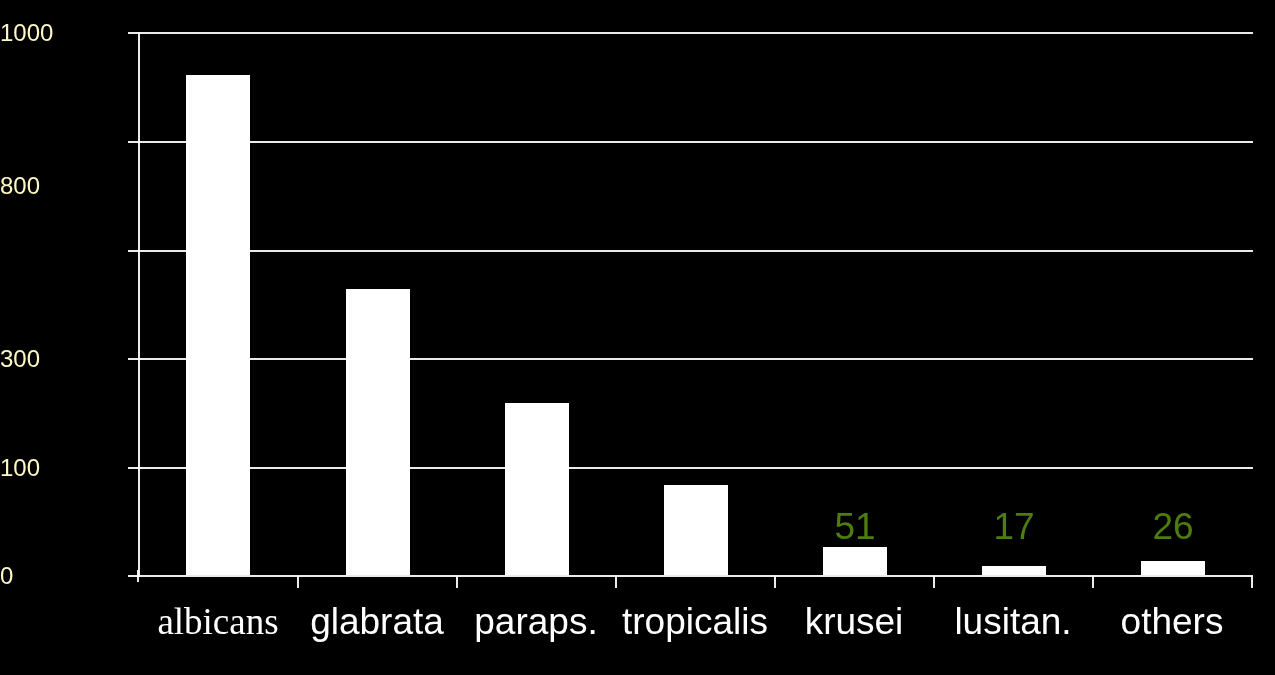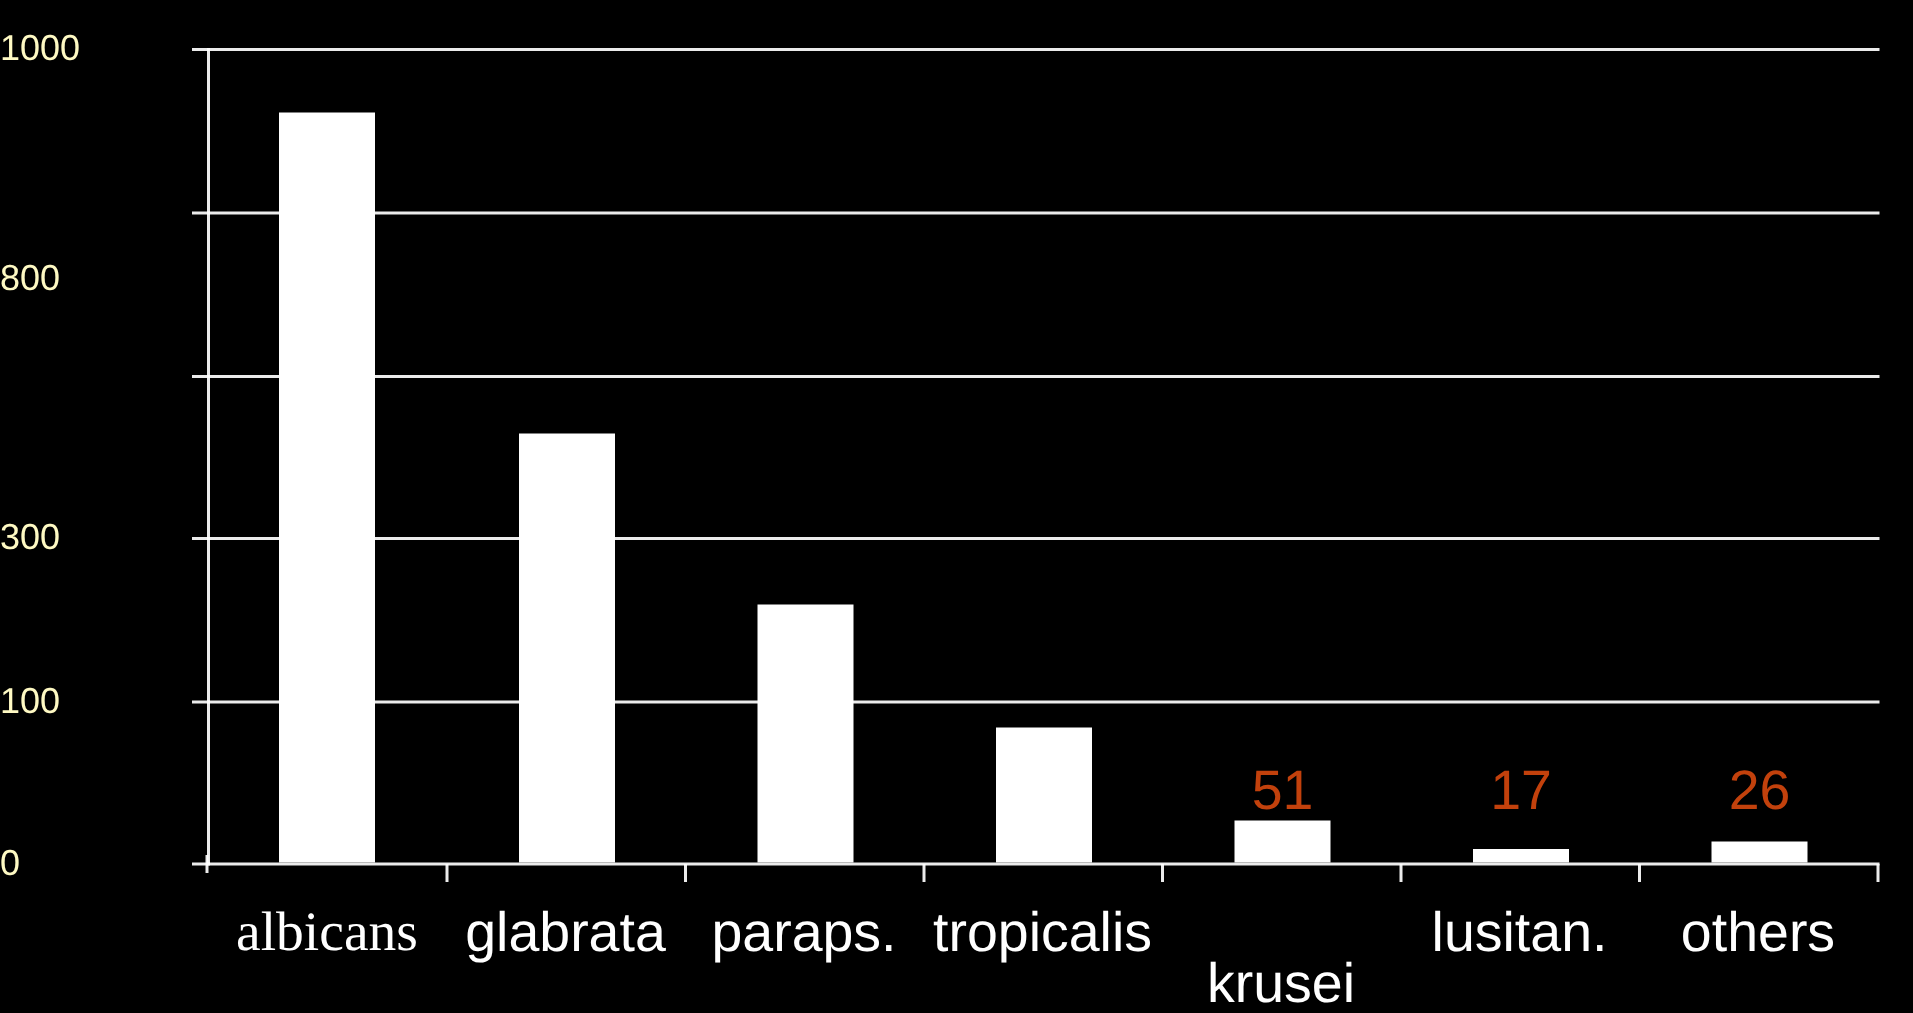--- a/index.html
+++ b/index.html
@@ -73,21 +73,21 @@
   .x-tick-label {
     position: absolute;
     color: #ffffff;
     font-size: 37px;
     line-height: 40px;
     text-align: center;
     white-space: nowrap;
   }
   .data-label {
     position: absolute;
-    color: #c2410c;
+    color: #4d7c0f;
     font-size: 37px;
     line-height: 38px;
     text-align: center;
     white-space: nowrap;
   }
 </style>
 </head>
 <body>
 
 <div id="chart-root">
@@ -132,18 +132,18 @@
     <div class="tick-x" style="left:615px;  top:576px;"></div>
     <div class="tick-x" style="left:774px;  top:576px;"></div>
     <div class="tick-x" style="left:933px;  top:576px;"></div>
     <div class="tick-x" style="left:1092px; top:576px;"></div>
     <div class="tick-x" style="left:1251px; top:576px;"></div>
 
     <div class="x-tick-label" style="left:138px;  top:602px; width:160px;font-family:Liberation Serif, serif;">albicans</div>
     <div class="x-tick-label" style="left:297px;  top:602px; width:160px;">glabrata</div>
     <div class="x-tick-label" style="left:456px;  top:602px; width:160px;">paraps.</div>
     <div class="x-tick-label" style="left:615px;  top:602px; width:160px;">tropicalis</div>
-    <div class="x-tick-label" style="left:774px;  top:636px; width:160px;">krusei</div>
+    <div class="x-tick-label" style="left:774px;  top:602px; width:160px;">krusei</div>
     <div class="x-tick-label" style="left:1092px; top:602px; width:160px;">others</div>
     <div class="x-tick-label" style="left:933px;  top:602px; width:160px;">lusitan.</div>
 
   </div>
 </div>
 
 </body></html>

